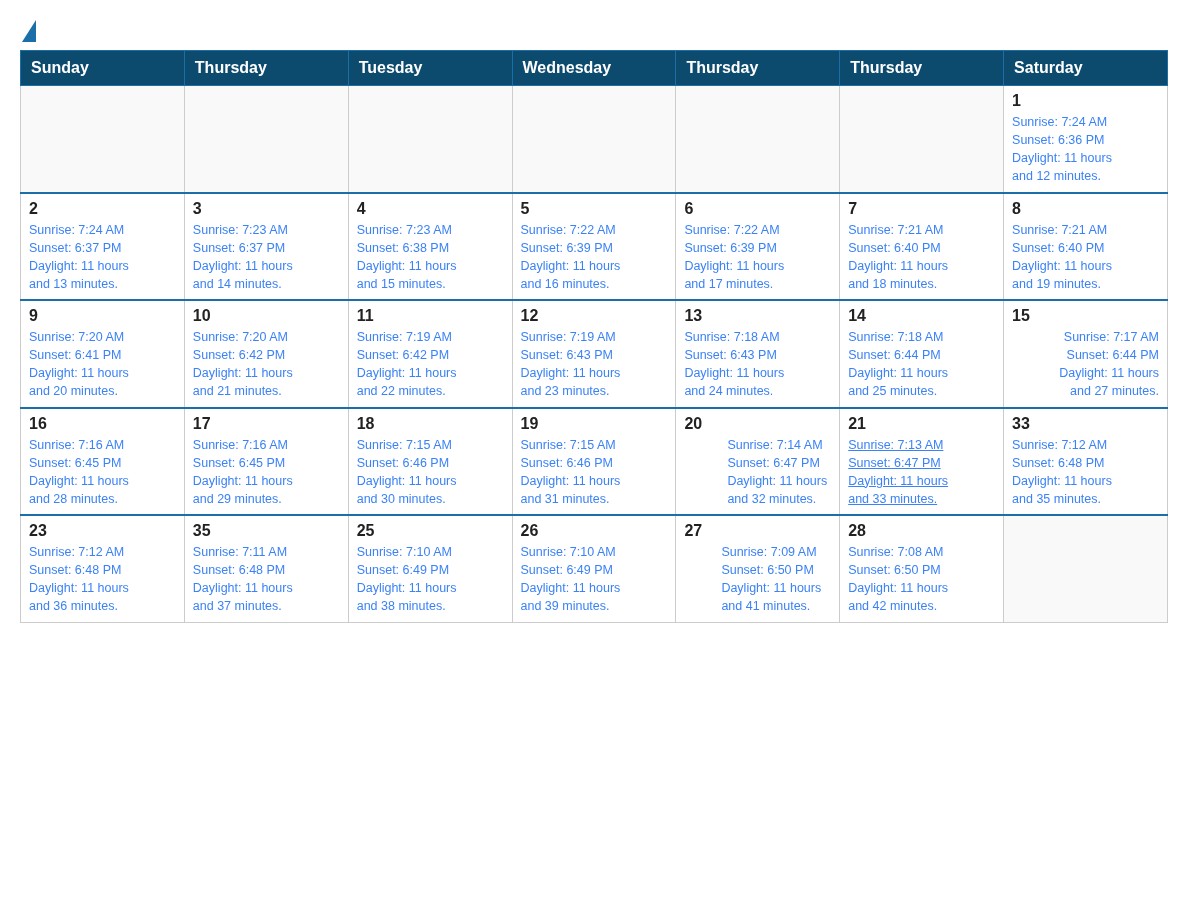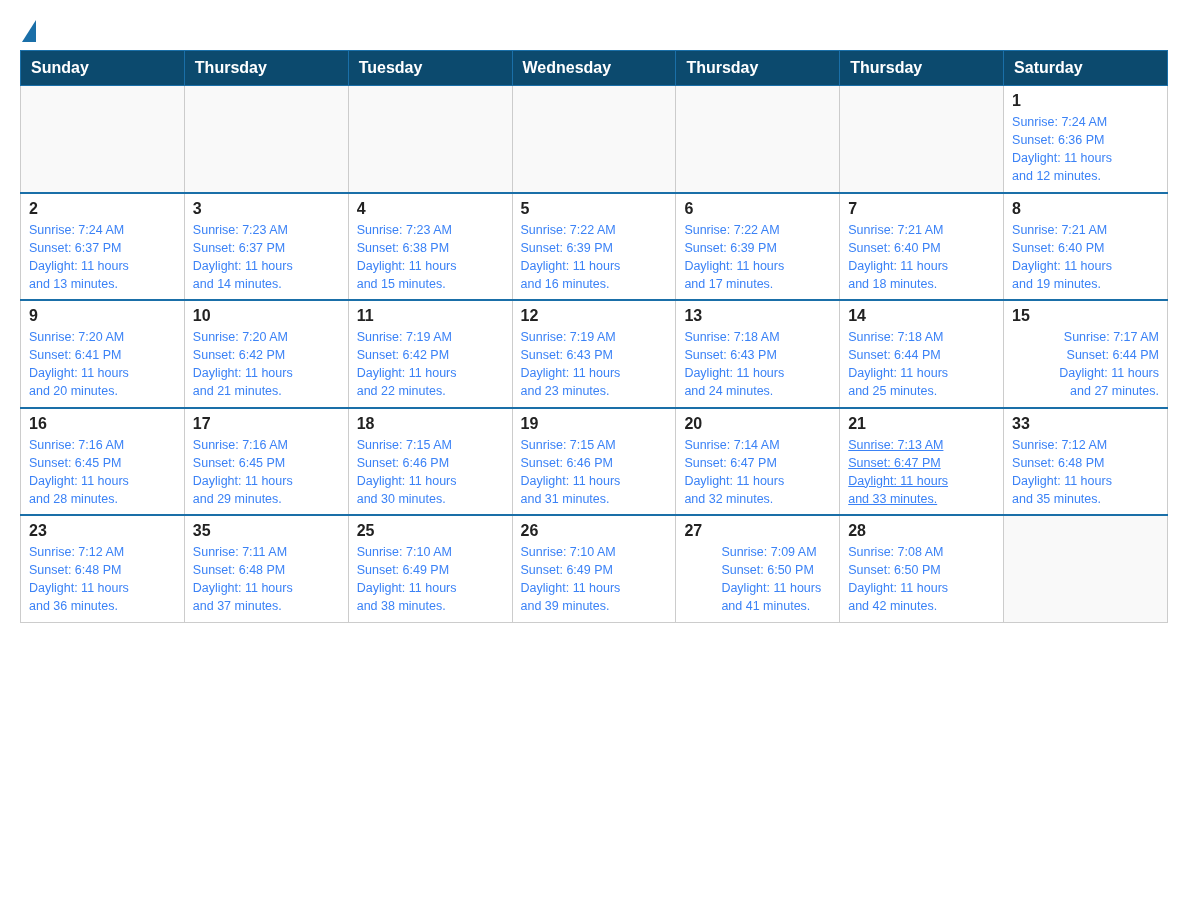--- a/index.html
+++ b/index.html
@@ -272,21 +272,21 @@
         </td>
         <td>
           <span class="day-number">19</span>
           <div class="day-info" style="white-space: pre-line;">Sunrise: 7:15 AM
 Sunset: 6:46 PM
 Daylight: 11 hours
 and 31 minutes.</div>
         </td>
         <td>
           <span class="day-number">20</span>
-          <div class="day-info" style="white-space: pre-line;">Sunrise: 7:14 AM
+          <div class="day-info" style="white-space: pre-line; margin-left: 43px;">Sunrise: 7:14 AM
 Sunset: 6:47 PM
 Daylight: 11 hours
 and 32 minutes.</div>
         </td>
         <td>
           <span class="day-number">21</span>
           <div class="day-info" style="white-space: pre-line; text-decoration: underline;">Sunrise: 7:13 AM
 Sunset: 6:47 PM
 Daylight: 11 hours
 and 33 minutes.</div>

